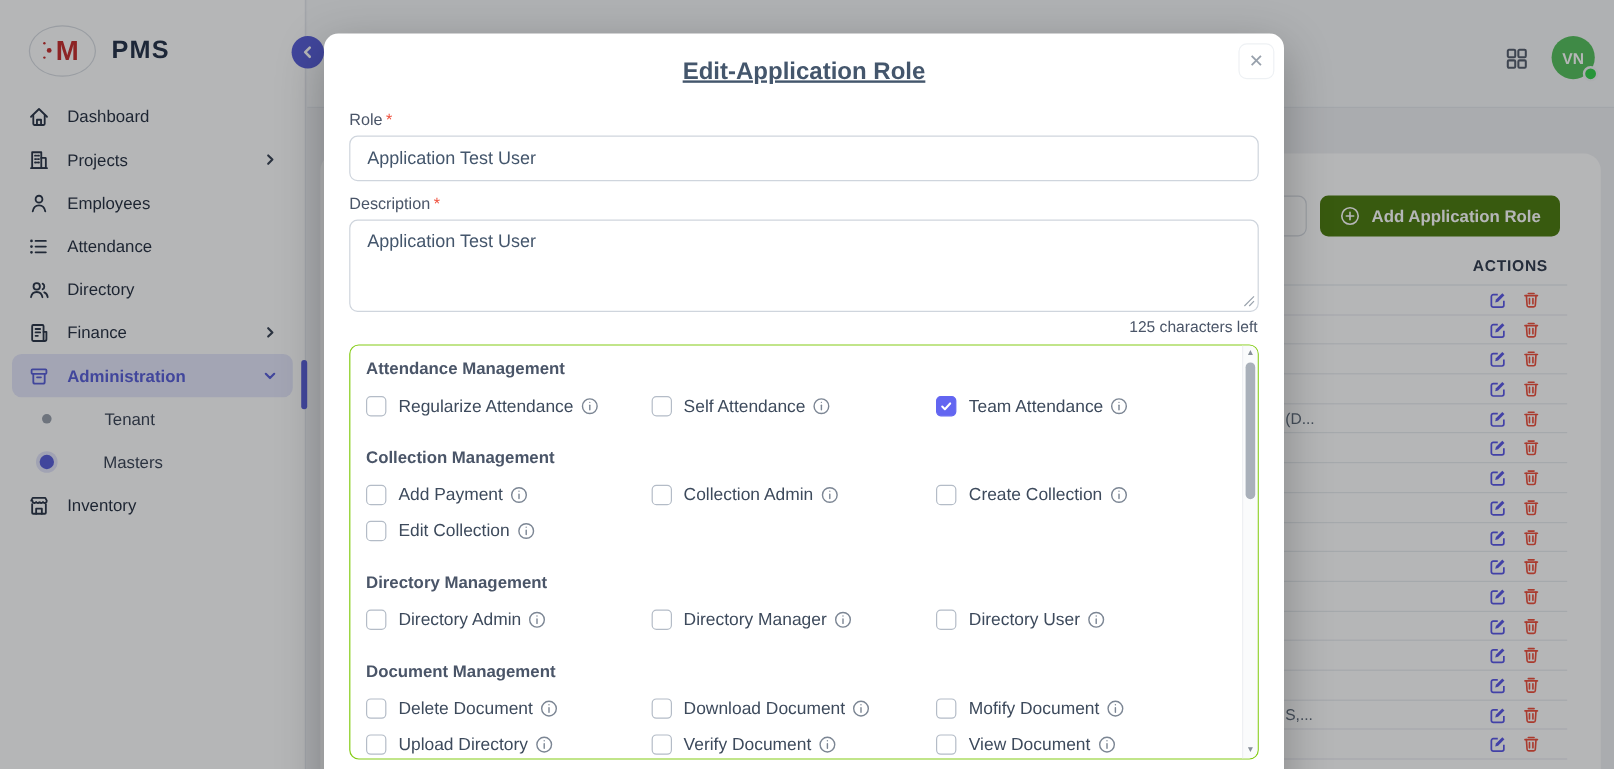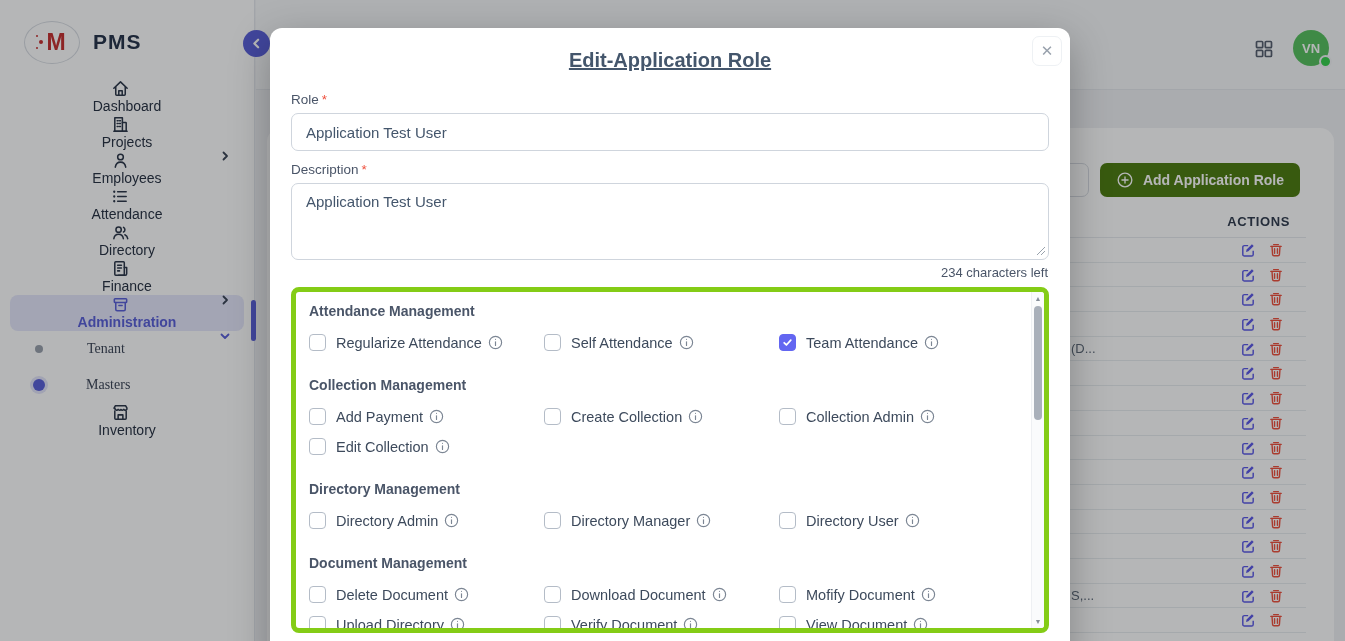--- a/index.html
+++ b/index.html
@@ -13,27 +13,27 @@
     background: #ffffff; border-right: 1px solid #e4e7ec; z-index: 1; }
   .brand { display: flex; align-items: center; gap: 13px; padding: 18px 0 0 24px; height: 66px; }
   .logo { width: 56px; height: 43px; border: 1px solid #d8dce2; border-radius: 50%;
     display: flex; align-items: center; justify-content: center; background: #fff; }
   .logo-dots { width: 4px; height: 4px; border-radius: 50%; background: #c62f2f; margin-right: 3px;
     box-shadow: -4px -6px 0 -1px #c62f2f, -4px 6px 0 -1px #c62f2f; }
   .logo-m { color: #c62f2f; font-weight: bold; font-size: 23px; letter-spacing: -1px; }
   .brand-name { font-size: 21px; font-weight: bold; color: #26334a; letter-spacing: 1px; }
   nav { display: block; padding-top: 13px; }
   .side-item { display: flex; align-items: center; height: 36px; margin: 0 10px;
-    padding: 0 13px; border-radius: 8px; color: #273142; font-size: 14px; cursor: pointer; flex-direction: column; }
+    padding: 0 13px; border-radius: 8px; color: #273142; font-size: 14px; cursor: pointer; }
   .side-item .ic { width: 19px; height: 19px; margin-right: 14px; display: inline-flex; color: #2b3648; }
   .side-item .chev { margin-left: auto; width: 12px; height: 12px; display: inline-flex; color: #3a4455; }
   .side-item.active { background: #e5e7fb; color: #5a5fd8; font-weight: bold; }
   .side-item.active .ic, .side-item.active .chev { color: #5a5fd8; }
   .side-sub { display: flex; align-items: center; height: 36px; padding-left: 33px;
-    font-size: 14px; color: #3c4557; cursor: pointer; font-family: Liberation Serif, serif; }
+    font-size: 14px; color: #3c4557; cursor: pointer; }
   .bullet { width: 8px; height: 8px; border-radius: 50%; background: #9aa1ad; margin: 0 44px 0 2px; }
   .bullet.active { width: 12px; height: 12px; margin: 0 41px 0 0; background: #5a5fd8;
     box-shadow: 0 0 0 3px #e3e4fa; }
   .active-bar { position: absolute; right: -2px; top: 300px; width: 5px; height: 41px;
     border-radius: 4px; background: #5a5fd8; }
   .collapse-btn { position: absolute; left: 243px; top: 30px; width: 27px; height: 27px;
     border-radius: 50%; background: #5a5fd8; border: none; z-index: 6; color: #fff;
     display: flex; align-items: center; justify-content: center; cursor: pointer; }
   .collapse-btn svg { width: 13px; height: 13px; }
   
@@ -81,21 +81,21 @@
     border: 1px solid #cfd5dd; border-radius: 7px; padding: 0 14px; font-size: 15px;
     color: #44566c; font-family: inherit; background: #fff; }
   .field-label.desc { margin-top: 11px; }
   .ta-wrap { position: relative; margin: 0 21px; }
   .ta-wrap textarea { width: 758px; height: 77px; border: 1px solid #cfd5dd; border-radius: 7px;
     padding: 9px 14px; font-size: 15px; color: #44566c; font-family: inherit; resize: none;
     display: block; background: #fff; }
   .ta-grip { position: absolute; right: 3px; bottom: 4px; width: 10px; height: 10px; }
   .chars-left { text-align: right; margin: 5px 22px 0 0; font-size: 13px; color: #4a5568; }
   .perm-panel { position: absolute; left: 21px; right: 21px; top: 259px; height: 346px;
-    border: 5px solid #84cc16; border-radius: 8px; overflow: hidden; background: #fff; }
+    border: 1px solid #84cc16; border-radius: 8px; overflow: hidden; background: #fff; }
   .perm-content { padding: 2px 30px 0 13px; }
   .perm-heading { font-size: 14px; font-weight: bold; color: #4a5568; margin: 23px 0 12px; }
   .perm-section:first-child .perm-heading { margin-top: 9px; }
   .perm-row { display: flex; align-items: center; height: 23px; margin-bottom: 7px; }
   .perm-item { width: 248px; display: flex; align-items: center; }
   .cb { width: 17px; height: 17px; border: 1.5px solid #b4bcc7; border-radius: 4px;
     background: #fff; flex: 0 0 auto; cursor: pointer; display: inline-flex;
     align-items: center; justify-content: center; }
   .cb.checked { background: #6366f1; border-color: #6366f1; }
   .cb svg { width: 11px; height: 11px; }
@@ -576,21 +576,21 @@
     <label class="field-label"><span>Role</span><span class="req">*</span></label>
     <input class="text-input" value="Application Test User" style="">
 
     <label class="field-label desc"><span>Description</span><span class="req">*</span></label>
     <div class="ta-wrap">
       <textarea style="">Application Test User</textarea>
       <svg class="ta-grip" viewBox="0 0 10 10">
           <path d="M9 1L1 9M9 5L5 9" stroke="#9aa3ad" stroke-width="1" fill="none"></path>
         </svg>
     </div>
-    <div class="chars-left">234 characters left</div>
+    <div class="chars-left">125 characters left</div>
 
     <div class="perm-panel">
       <div class="perm-content" id="perm-sections">
           <div class="perm-section">
             <div class="perm-heading">Attendance Management</div>
             <div class="perm-row">
               <label class="perm-item">
                 <span class="cb"></span>
                 <span class="cb-label">Regularize Attendance</span>
                 <span class="info-ic">
@@ -638,32 +638,32 @@
                 <span class="info-ic">
                   <svg viewBox="0 0 14 14" fill="none" stroke="currentColor" stroke-width="1.1">
                     <circle cx="7" cy="7" r="5.7"></circle>
                     <path d="M7 6.3v3.5" stroke-linecap="round"></path>
                     <circle cx="7" cy="4" r="0.55" fill="currentColor" stroke="none"></circle>
                   </svg>
                 </span>
               </label>
               <label class="perm-item">
                 <span class="cb"></span>
+                <span class="cb-label">Collection Admin</span>
+                <span class="info-ic">
+                  <svg viewBox="0 0 14 14" fill="none" stroke="currentColor" stroke-width="1.1">
+                    <circle cx="7" cy="7" r="5.7"></circle>
+                    <path d="M7 6.3v3.5" stroke-linecap="round"></path>
+                    <circle cx="7" cy="4" r="0.55" fill="currentColor" stroke="none"></circle>
+                  </svg>
+                </span>
+              </label>
+              <label class="perm-item">
+                <span class="cb"></span>
                 <span class="cb-label">Create Collection</span>
-                <span class="info-ic">
-                  <svg viewBox="0 0 14 14" fill="none" stroke="currentColor" stroke-width="1.1">
-                    <circle cx="7" cy="7" r="5.7"></circle>
-                    <path d="M7 6.3v3.5" stroke-linecap="round"></path>
-                    <circle cx="7" cy="4" r="0.55" fill="currentColor" stroke="none"></circle>
-                  </svg>
-                </span>
-              </label>
-              <label class="perm-item">
-                <span class="cb"></span>
-                <span class="cb-label">Collection Admin</span>
                 <span class="info-ic">
                   <svg viewBox="0 0 14 14" fill="none" stroke="currentColor" stroke-width="1.1">
                     <circle cx="7" cy="7" r="5.7"></circle>
                     <path d="M7 6.3v3.5" stroke-linecap="round"></path>
                     <circle cx="7" cy="4" r="0.55" fill="currentColor" stroke="none"></circle>
                   </svg>
                 </span>
               </label>
             </div>
             <div class="perm-row">

